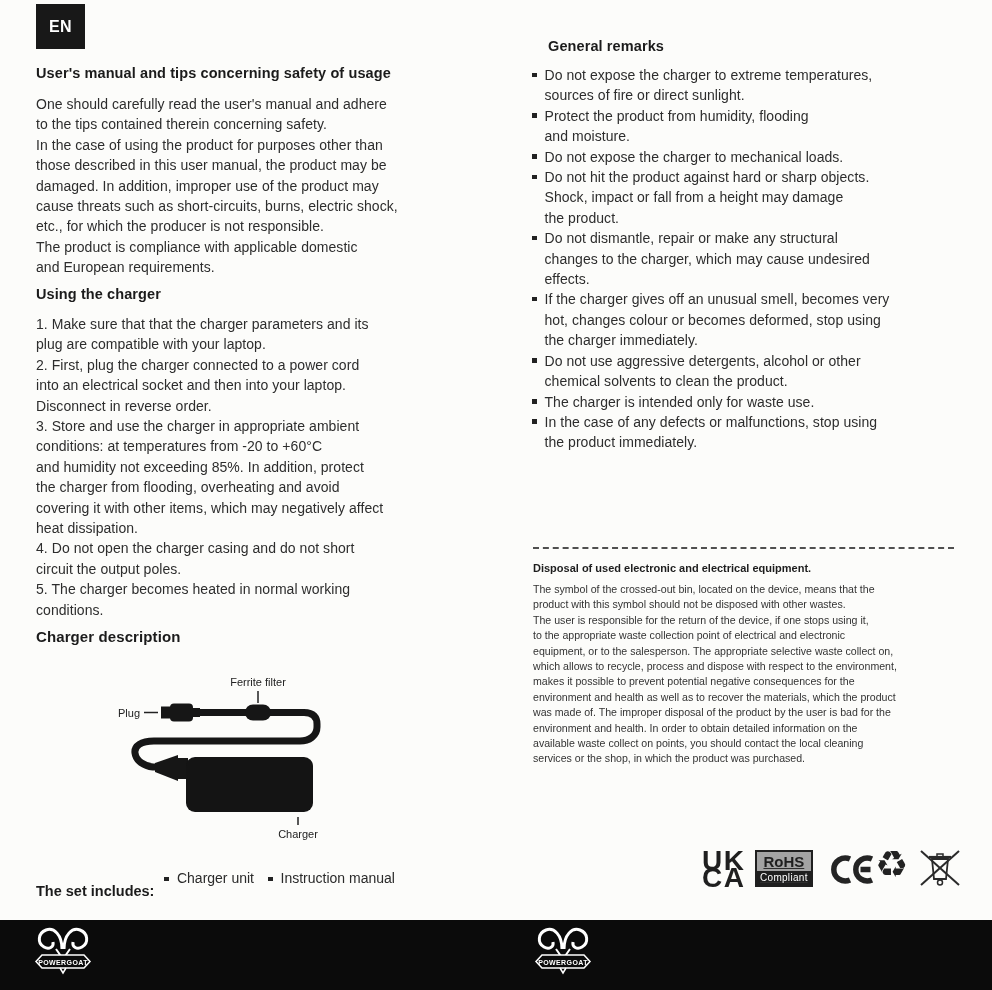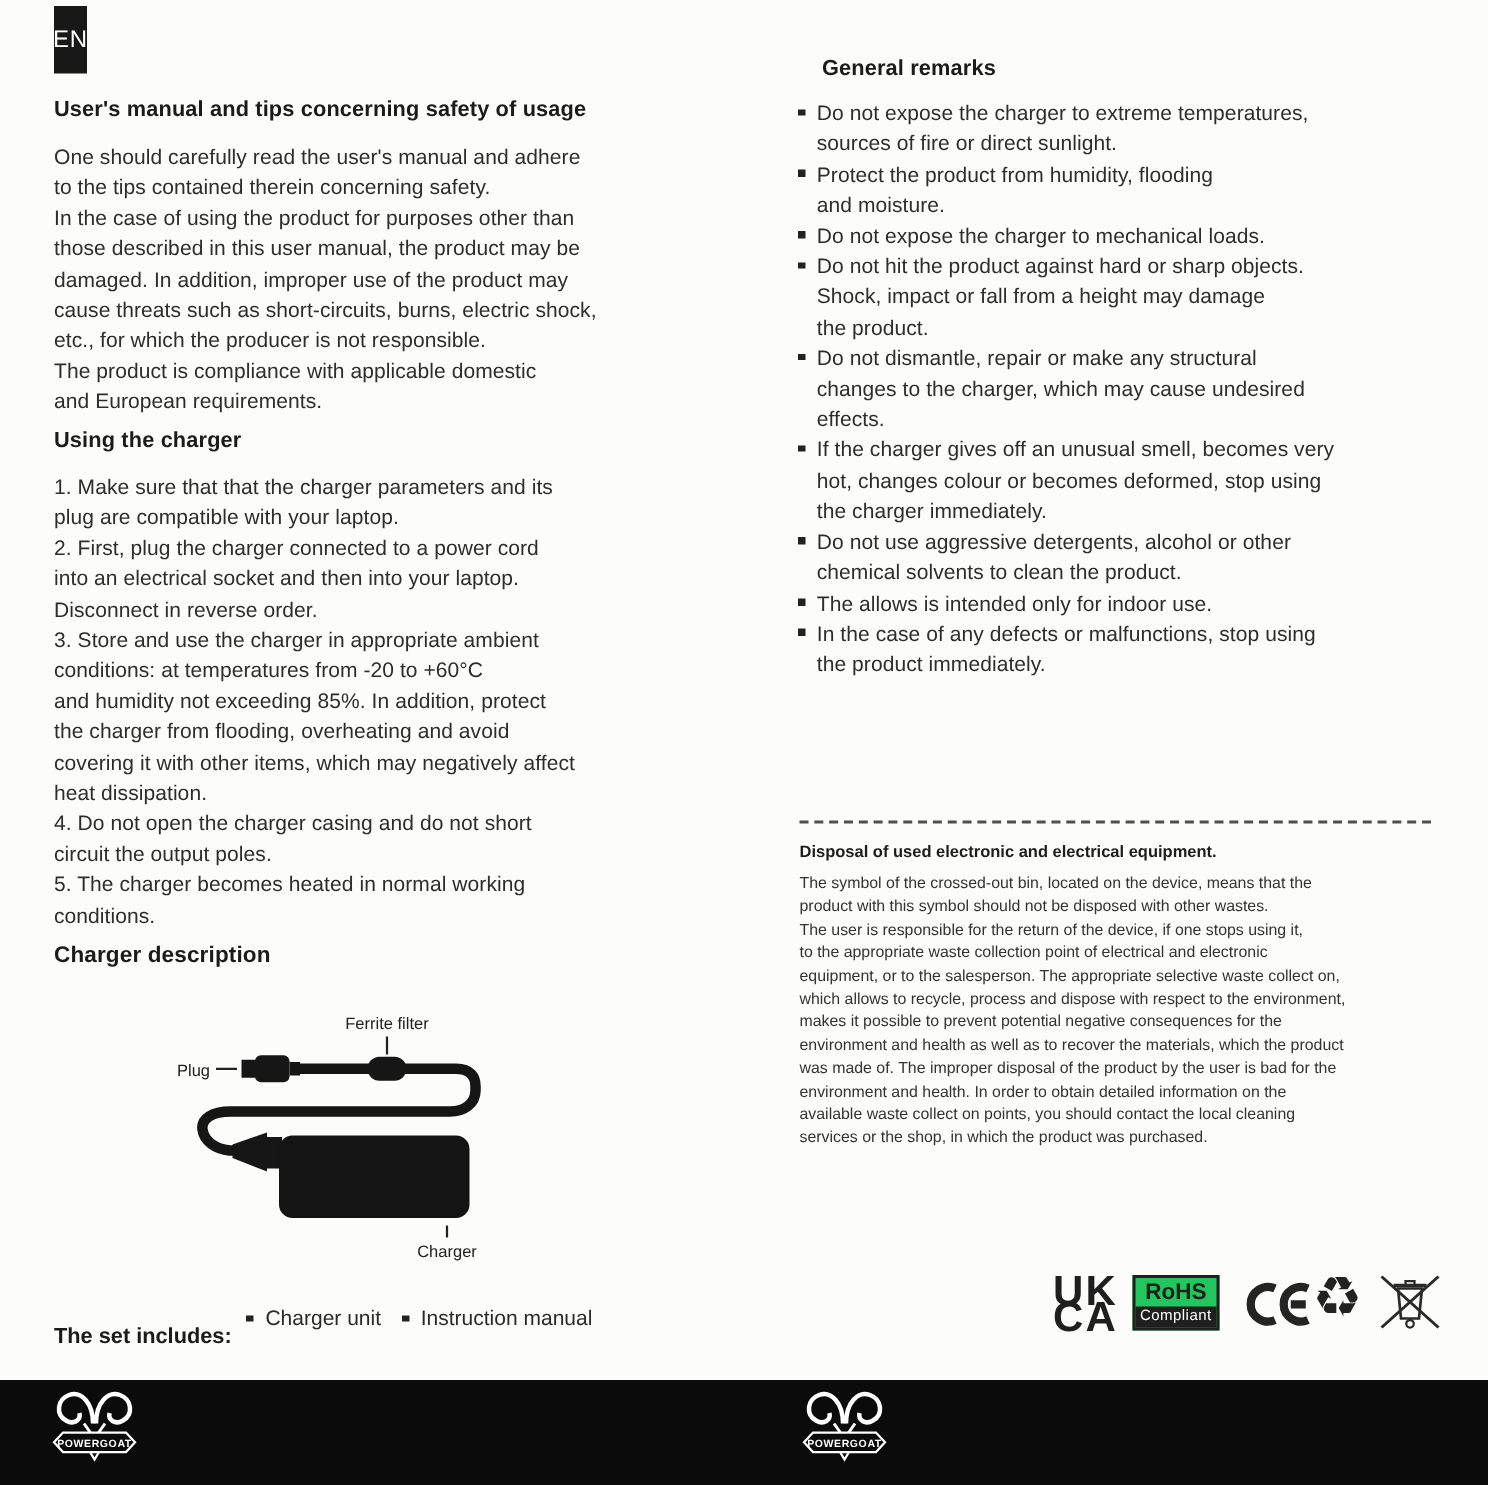--- a/index.html
+++ b/index.html
@@ -8,23 +8,23 @@
     font-family:"Liberation Sans",sans-serif;
     background:#e8e8e6;
   }
   .page{
     position:relative;width:992px;height:990px;overflow:hidden;
     background:#fcfcfa;color:#2d2d2d;
   }
   .abs{position:absolute;}
   
   .lang-badge{
-    left:36px;top:4px;width:22px;height:45px;background:#181818;color:#fff;
+    left:36px;top:4px;width:49px;height:45px;background:#181818;color:#fff;
     display:flex;align-items:center;justify-content:center;
-    font-size:16px;font-weight:normal;letter-spacing:.5px;
+    font-size:16px;font-weight:bold;letter-spacing:.5px;
   }
   
   .h-main{font-size:14.5px;font-weight:bold;color:#1b1b1b;letter-spacing:.1px;}
   .body-txt{font-size:14px;line-height:20.4px;white-space:pre-line;color:#2d2d2d;letter-spacing:.05px;}
   .left-col{left:36px;width:437px;}
   
   .remarks{left:532px;top:65px;width:424px;display:flex;flex-direction:column;}
   .remark{display:flex;align-items:flex-start;}
   .sq{width:4.5px;height:4.5px;background:#222;flex:none;margin-top:7.5px;margin-right:8px;}
   .remark .body-txt{flex:1;}
@@ -32,21 +32,21 @@
   .dashed-divider{left:533px;top:547px;width:421px;height:0;border-top:2px dashed #4f4f4f;}
   .disposal-title{left:533px;top:562px;font-size:11px;font-weight:bold;color:#1d1d1d;}
   .disposal-body{left:533px;top:582px;width:430px;font-size:10.6px;line-height:15.4px;white-space:pre-line;color:#333;}
   
   .set-row{left:36px;top:857px;display:flex;align-items:center;font-size:14px;color:#2a2a2a;}
   .set-row .lbl{font-weight:bold;font-size:14.5px;color:#1b1b1b;margin-right:10px;margin-top:26px;}
   .set-row .sq{margin-top:2px;margin-right:8px;}
   .set-row .item{margin-right:14px;}
   
   .ukca{left:702px;top:852px;font-weight:bold;font-size:28px;line-height:17px;letter-spacing:1.5px;color:#1f1f1f;text-align:center;}
-  .rohs{left:755px;top:850px;border:2.5px solid #1f1f1f;background:#22c55e;text-align:center;}
+  .rohs{left:755px;top:850px;border:2.5px solid #1f1f1f;background:#a3a3a3;text-align:center;text-decoration:underline;}
   .rohs-top{font-size:15px;font-weight:bold;line-height:19px;padding:0 5px;color:#1f1f1f;}
   .rohs-bottom{background:#1f1f1f;color:#fff;font-size:10px;line-height:14px;padding:0 3px;letter-spacing:.3px;}
   .recycle{left:875px;top:844px;font-family:"DejaVu Sans",sans-serif;font-size:37px;line-height:42px;color:#222;}
   .sr{position:absolute;width:1px;height:1px;overflow:hidden;clip:rect(0 0 0 0);}
   
   .footer{left:0;top:920px;width:992px;height:70px;background:#0b0b0b;}
   .diagram-label{font-family:"Liberation Sans",sans-serif;font-size:11px;fill:#222;}
 </style>
 </head>
 <body>
@@ -155,21 +155,21 @@
 hot, changes colour or becomes deformed, stop using
 the charger immediately.</span>
       </div>
     <div class="remark">
         <span class="sq"></span>
         <span class="body-txt">Do not use aggressive detergents, alcohol or other
 chemical solvents to clean the product.</span>
       </div>
     <div class="remark">
         <span class="sq"></span>
-        <span class="body-txt">The allows is intended only for indoor use.</span>
+        <span class="body-txt">The charger is intended only for waste use.</span>
       </div>
     <div class="remark">
         <span class="sq"></span>
         <span class="body-txt">In the case of any defects or malfunctions, stop using
 the product immediately.</span>
       </div>
   </div>
 
   <div class="abs dashed-divider"></div>
   <div class="abs disposal-title">Disposal of used electronic and electrical equipment.</div>

